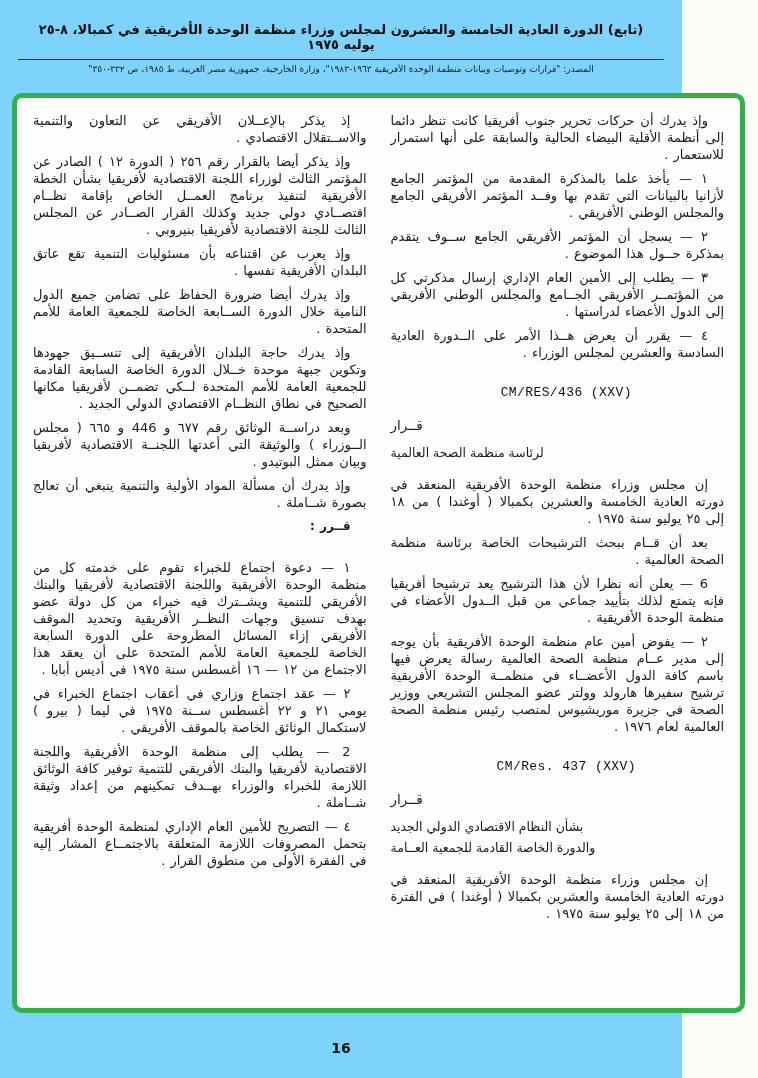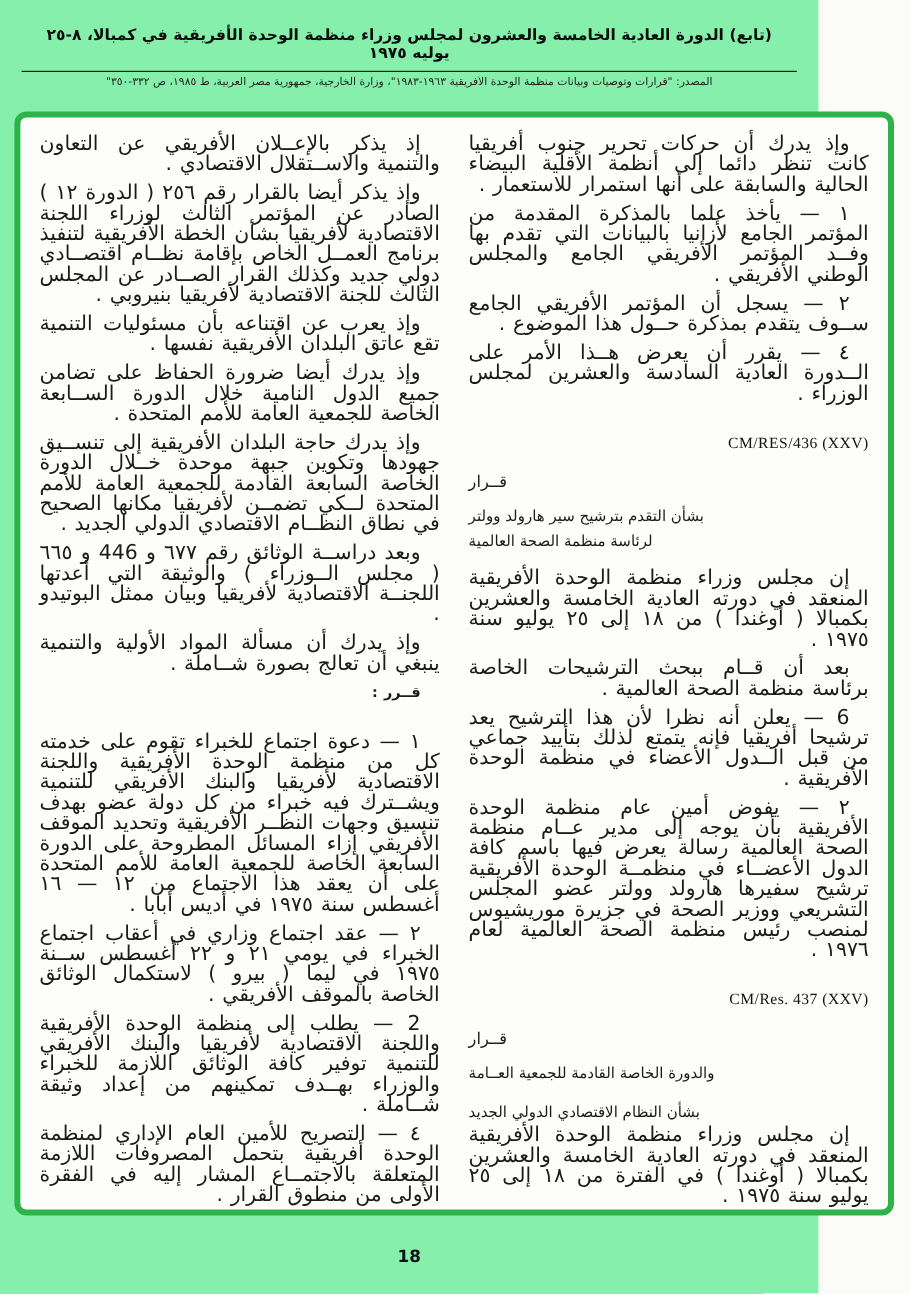--- a/index.html
+++ b/index.html
@@ -3,21 +3,21 @@
 <meta charset="utf-8">
 <style>
   html,body{margin:0;padding:0;}
   body{
     width:758px;height:1078px;
     background:#fbfbf8;
     font-family:"DejaVu Sans", sans-serif;
     color:#1a1a1a;
     overflow:hidden;
   }
-  .page{position:relative;width:682px;height:1078px;background:#86efac;}
+  .page{position:relative;width:682px;height:1078px;background:#7dd3fc;}
 
   
   .hdr{padding-top:22px;direction:rtl;text-align:center;}
   .hdr-title{
     font-size:13px;font-weight:bold;color:#0d0d0d;
     padding:0 24px;letter-spacing:.2px;
   }
   .hdr-rule{height:1px;background:#1c1c1c;margin:7px 18px 4px 18px;}
   .hdr-source{
     font-size:9px;color:#1c1c1c;direction:rtl;text-align:center;
@@ -33,30 +33,30 @@
     border-radius:10px;
     background:#fdfdfb;
     padding:14px 16px 10px 16px;
     overflow:hidden;
   }
   .columns{display:flex;direction:rtl;gap:24px;height:100%;}
   .col{flex:1;min-width:0;direction:rtl;}
 
   .para{
     margin:0 0 7px 0;
-    font-size:17px;line-height:17px;
+    font-size:13px;line-height:17px;
     text-align:justify;text-align-last:right;
     text-indent:16px;
     word-spacing:1px;
   }
   .decree{font-weight:bold;font-size:12px;margin:6px 0 24px 0;}
 
   .latin-ref{
-    direction:ltr;text-align:right;
-    font-family:Liberation Serif, serif;
+    direction:ltr;text-align:center;
+    font-family:Liberation Mono, monospace;
     font-size:13px;letter-spacing:.4px;
     margin:24px 0 16px 18px;color:#111;
   }
   .res-heading{
     direction:rtl;text-align:left;
     font-weight:normal;font-size:12.5px;line-height:19px;
   }
   .res-heading.main{margin:0 0 8px 0;font-size:13.5px;letter-spacing:1px;}
   .res-heading.sub{margin:0 0 2px 0;}
   .res-heading.last{margin-bottom:14px;}
@@ -78,33 +78,33 @@
     <div class="hdr-source">المصدر: "قرارات وتوصيات وبيانات منظمة الوحدة الأفريقية ١٩٦٣-١٩٨٣"، وزارة الخارجية، جمهورية مصر العربية، ط ١٩٨٥، ص ٣٣٢-٣٥٠"</div>
   </header>
 
   <div class="content-box" style="border-color: rgb(46, 179, 74);">
     <div class="columns">
 
       <div class="col">
         <p class="para">وإذ يدرك أن حركات تحرير جنوب أفريقيا كانت تنظر دائما إلى أنظمة الأقلية البيضاء الحالية والسابقة على أنها استمرار للاستعمار .</p>
         <p class="para">١ — يأخذ علما بالمذكرة المقدمة من المؤتمر الجامع لأزانيا بالبيانات التي تقدم بها وفــد المؤتمر الأفريقي الجامع والمجلس الوطني الأفريقي .</p>
         <p class="para">٢ — يسجل أن المؤتمر الأفريقي الجامع ســوف يتقدم بمذكرة حــول هذا الموضوع .</p>
+        <p class="para">٣ — يطلب إلى الأمين العام الإداري إرسال مذكرتي كل من المؤتمــر الأفريقي الجــامع والمجلس الوطني الأفريقي إلى الدول الأعضاء لدراستها .</p>
         <p class="para">٤ — يقرر أن يعرض هــذا الأمر على الــدورة العادية السادسة والعشرين لمجلس الوزراء .</p>
         <div class="latin-ref">CM/RES/436 (XXV)</div>
         <div class="res-heading main">قــرار</div>
-        <div class="res-heading sub">بشأن التقدم بترشيح سير هارولد وولتر</div>
         <div class="res-heading sub last">لرئاسة منظمة الصحة العالمية</div>
         <p class="para">إن مجلس وزراء منظمة الوحدة الأفريقية المنعقد في دورته العادية الخامسة والعشرين بكمبالا ( أوغندا ) من ١٨ إلى ٢٥ يوليو سنة ١٩٧٥ .</p>
         <p class="para">بعد أن قــام ببحث الترشيحات الخاصة برئاسة منظمة الصحة العالمية .</p>
         <p class="para">6 — يعلن أنه نظرا لأن هذا الترشيح يعد ترشيحا أفريقيا فإنه يتمتع لذلك بتأييد جماعي من قبل الــدول الأعضاء في منظمة الوحدة الأفريقية .</p>
         <p class="para">٢ — يفوض أمين عام منظمة الوحدة الأفريقية بأن يوجه إلى مدير عــام منظمة الصحة العالمية رسالة يعرض فيها باسم كافة الدول الأعضــاء في منظمــة الوحدة الأفريقية ترشيح سفيرها هارولد وولتر عضو المجلس التشريعي ووزير الصحة في جزيرة موريشيوس لمنصب رئيس منظمة الصحة العالمية لعام ١٩٧٦ .</p>
         <div class="latin-ref">CM/Res. 437 (XXV)</div>
         <div class="res-heading main">قــرار</div>
+        <div class="res-heading sub">بشأن النظام الاقتصادي الدولي الجديد</div>
         <div class="res-heading sub last">والدورة الخاصة القادمة للجمعية العــامة</div>
-        <div class="res-heading sub">بشأن النظام الاقتصادي الدولي الجديد</div>
         <p class="para">إن مجلس وزراء منظمة الوحدة الأفريقية المنعقد في دورته العادية الخامسة والعشرين بكمبالا ( أوغندا ) في الفترة من ١٨ إلى ٢٥ يوليو سنة ١٩٧٥ .</p>
       </div>
 
       <div class="col">
         <p class="para">إذ يذكر بالإعــلان الأفريقي عن التعاون والتنمية والاســتقلال الاقتصادي .</p>
         <p class="para">وإذ يذكر أيضا بالقرار رقم ٢٥٦ ( الدورة ١٢ ) الصادر عن المؤتمر الثالث لوزراء اللجنة الاقتصادية لأفريقيا بشأن الخطة الأفريقية لتنفيذ برنامج العمــل الخاص بإقامة نظــام اقتصــادي دولي جديد وكذلك القرار الصــادر عن المجلس الثالث للجنة الاقتصادية لأفريقيا بنيروبي .</p>
         <p class="para">وإذ يعرب عن اقتناعه بأن مسئوليات التنمية تقع عاتق البلدان الأفريقية نفسها .</p>
         <p class="para">وإذ يدرك أيضا ضرورة الحفاظ على تضامن جميع الدول النامية خلال الدورة الســابعة الخاصة للجمعية العامة للأمم المتحدة .</p>
         <p class="para">وإذ يدرك حاجة البلدان الأفريقية إلى تنســيق جهودها وتكوين جبهة موحدة خــلال الدورة الخاصة السابعة القادمة للجمعية العامة للأمم المتحدة لــكي تضمــن لأفريقيا مكانها الصحيح في نطاق النظــام الاقتصادي الدولي الجديد .</p>
         <p class="para">وبعد دراســة الوثائق رقم ٦٧٧ و 446 و ٦٦٥ ( مجلس الــوزراء ) والوثيقة التي أعدتها اللجنــة الاقتصادية لأفريقيا وبيان ممثل البوتيدو .</p>
@@ -112,15 +112,15 @@
         <p class="para decree">قــرر :</p>
         <p class="para">١ — دعوة اجتماع للخبراء تقوم على خدمته كل من منظمة الوحدة الأفريقية واللجنة الاقتصادية لأفريقيا والبنك الأفريقي للتنمية ويشــترك فيه خبراء من كل دولة عضو بهدف تنسيق وجهات النظــر الأفريقية وتحديد الموقف الأفريقي إزاء المسائل المطروحة على الدورة السابعة الخاصة للجمعية العامة للأمم المتحدة على أن يعقد هذا الاجتماع من ١٢ — ١٦ أغسطس سنة ١٩٧٥ في أديس أبابا .</p>
         <p class="para">٢ — عقد اجتماع وزاري في أعقاب اجتماع الخبراء في يومي ٢١ و ٢٢ أغسطس ســنة ١٩٧٥ في ليما ( بيرو ) لاستكمال الوثائق الخاصة بالموقف الأفريقي .</p>
         <p class="para">2 — يطلب إلى منظمة الوحدة الأفريقية واللجنة الاقتصادية لأفريقيا والبنك الأفريقي للتنمية توفير كافة الوثائق اللازمة للخبراء والوزراء بهــدف تمكينهم من إعداد وثيقة شــاملة .</p>
         <p class="para">٤ — التصريح للأمين العام الإداري لمنظمة الوحدة أفريقية بتحمل المصروفات اللازمة المتعلقة بالاجتمــاع المشار إليه في الفقرة الأولى من منطوق القرار .</p>
       </div>
 
     </div>
   </div>
 
-  <div class="page-number">18</div>
+  <div class="page-number">16</div>
 
 </div>
 
 </body></html>

